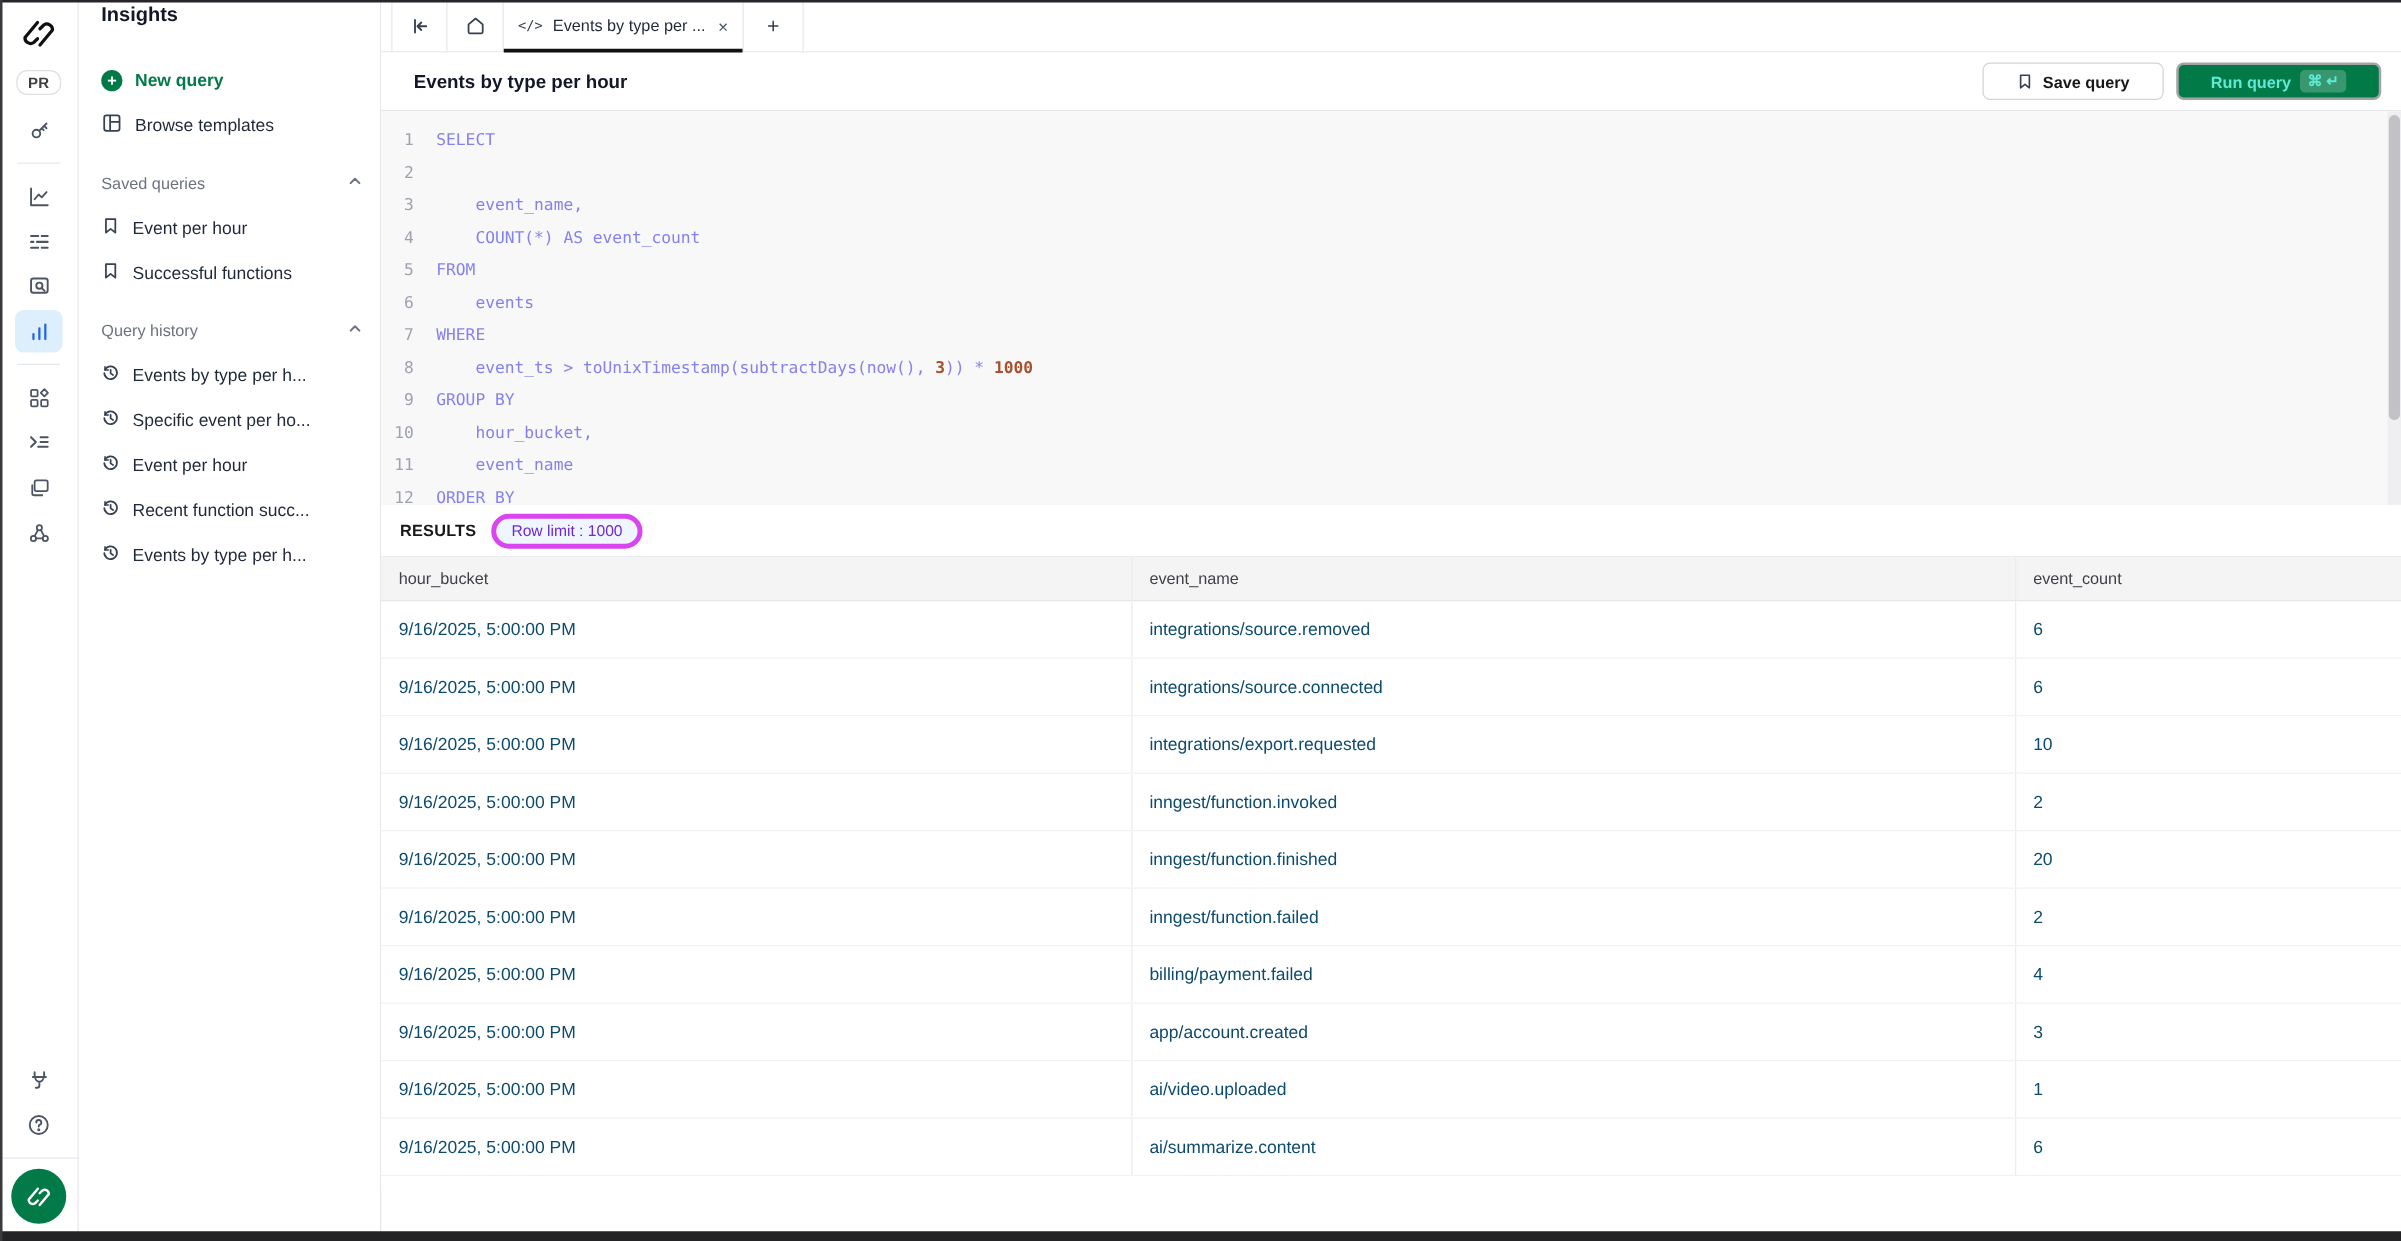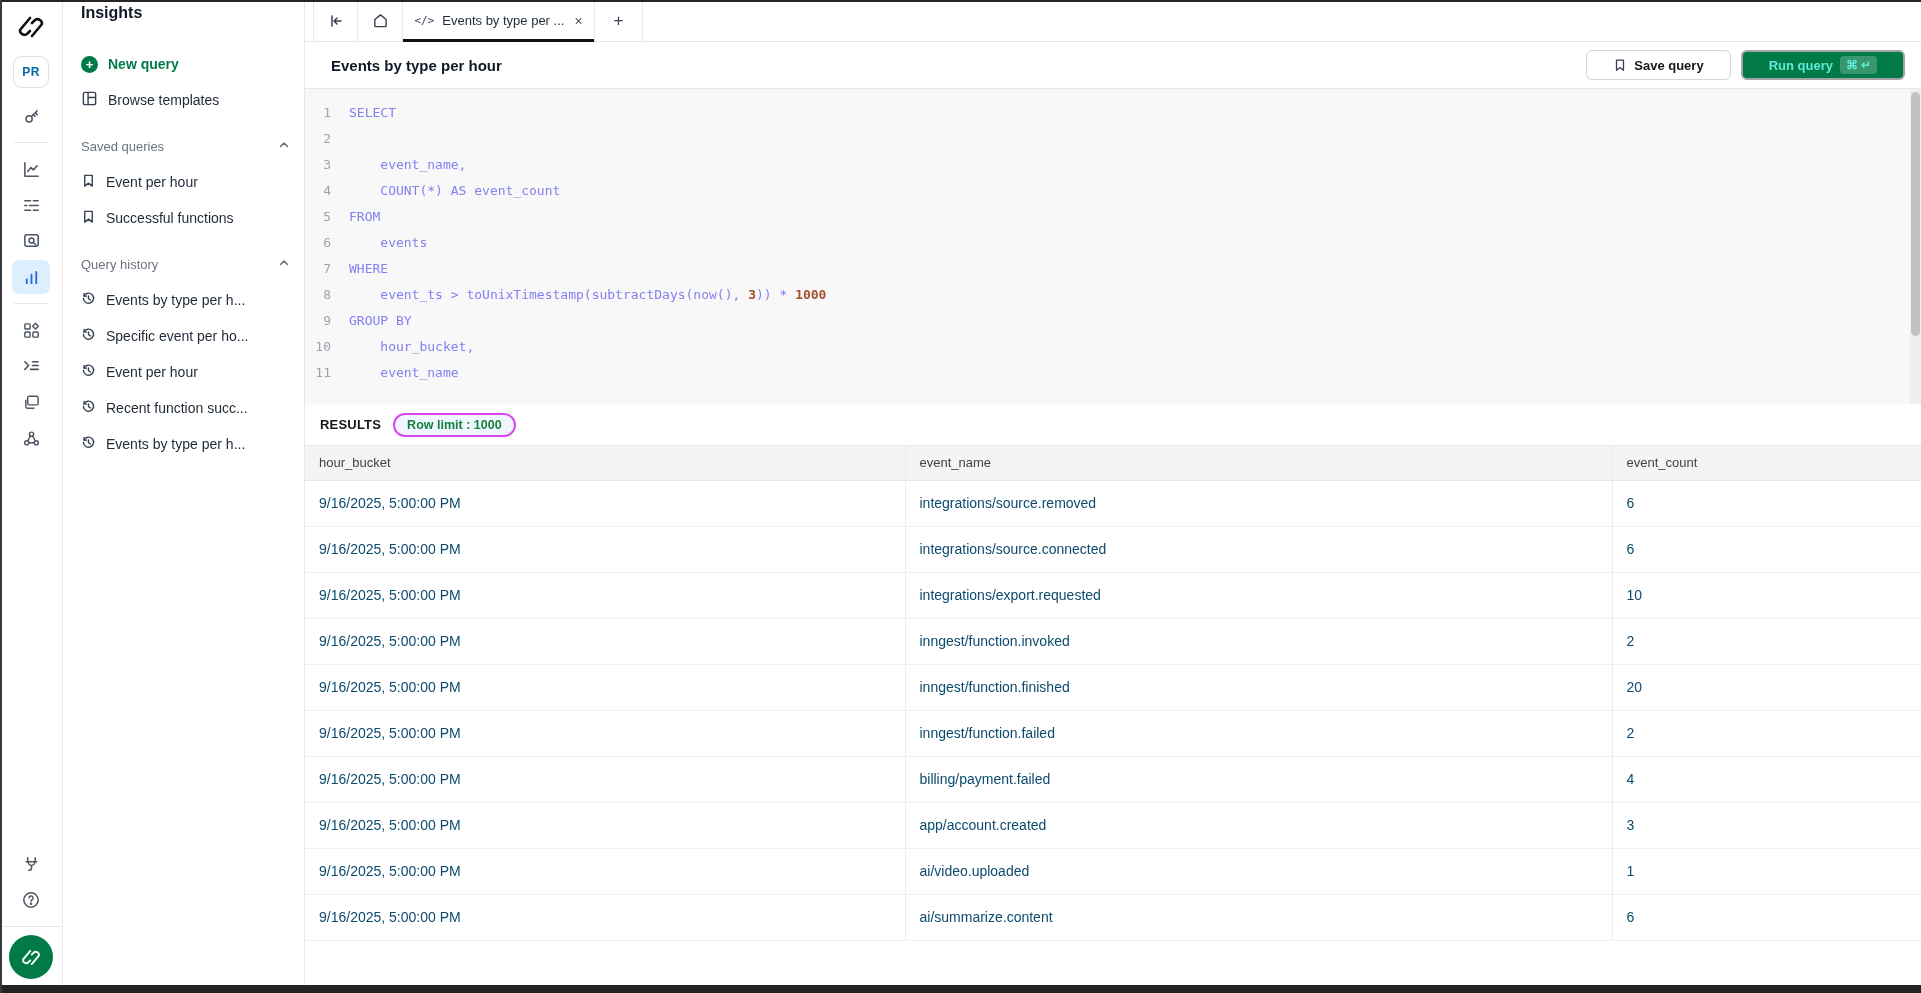--- a/index.html
+++ b/index.html
@@ -11,23 +11,23 @@
   }
   .top-edge { position:absolute; top:0; left:0; width:100%; height:2px; background:#26262a; z-index:60; }
   .left-edge { position:absolute; top:0; left:0; width:2px; height:100%; background:#3a3a3e; z-index:60; }
   .bottom-edge { position:absolute; bottom:0; left:0; width:100%; height:8px; background:#232326; z-index:50; }
 
   
   .rail { width:63px; min-width:63px; height:100%; border-right:1px solid #e5e7eb;
           display:flex; flex-direction:column; align-items:center; padding-top:14px; position:relative; }
   .rail svg { display:block; }
   .rail-logo { margin-bottom:16px; }
-  .rail-avatar { width:36px; height:32px; border:1px solid #e0e0e3; border-radius:9px;
+  .rail-avatar { width:36px; height:20px; border:1px solid #e0e0e3; border-radius:9px;
                  display:flex; align-items:center; justify-content:center;
-                 font-size:12px; font-weight:700; color:#0369a1; letter-spacing:.3px; margin-bottom:10px; }
+                 font-size:12px; font-weight:700; color:#404040; letter-spacing:.3px; margin-bottom:10px; }
   .rail-btn { width:38px; height:34px; display:flex; align-items:center; justify-content:center;
               border-radius:7px; color:#4b5563; margin:1px 0; cursor:pointer; }
   .rail-btn.active { background:#ddeefc; color:#2563eb; }
   .rail-divider { width:34px; height:1px; background:#e5e7eb; margin:8px 0; }
   .rail-spacer { flex:1; }
   .rail-bottom-divider { width:63px; height:1px; background:#e5e7eb; margin-top:8px; }
   .rail-user { width:44px; height:44px; border-radius:50%; background:#027a48; margin:8px 0 14px 0;
                display:flex; align-items:center; justify-content:center; }
 
   
@@ -72,22 +72,22 @@
   .line-num { width:44px; text-align:right; padding-right:18px; color:#9ca3af; flex:none; }
   .seg-k { color:#8481f0; }
   .seg-n { color:#a5502e; font-weight:600; }
   .editor-scroll-track { position:absolute; right:0; top:0; width:11px; height:100%; background:#efeff1; }
   .editor-scroll-thumb { position:absolute; right:1px; top:3px; width:9px; height:244px; background:#c2c2c6; border-radius:5px; }
 
   
   .results-bar { height:42px; display:flex; align-items:center; gap:12px; padding-left:15px;
                  border-bottom:1px solid #e5e7eb; background:#fff; }
   .results-label { font-size:13px; font-weight:600; color:#18181b; letter-spacing:.2px; }
-  .row-limit-pill { font-size:12.5px; color:#15803d; border:2px solid #d946ef; background:#eff6ff;
-                    border-radius:999px; padding:3px 12px; cursor:pointer;font-weight:bold; }
+  .row-limit-pill { font-size:12.5px; color:#6d28d9; border:4px solid #d946ef; background:#eff6ff;
+                    border-radius:999px; padding:3px 12px; cursor:pointer; }
 
   table.results { width:100%; border-collapse:collapse; table-layout:fixed; }
   .results th { height:34px; background:#f4f4f5; font-size:13px; font-weight:400; color:#3f3f46;
                 text-align:left; padding:0 14px; border-bottom:1px solid #e7e7ea; }
   .results td { height:46px; font-size:14px; color:#0c4a6e; padding:0 14px; border-bottom:1px solid #f1f1f3; background:#fff; }
   .results th + th, .results td + td { border-left:1px solid #ececf0; }
   .col-time { width:600px; } .col-name { width:707px; } .col-count { width:auto; }
   .partial-row { height:12px; background:#fff; overflow:hidden; }
   .table-footer { height:33px; border-top:1px solid #e5e7eb; display:flex; align-items:center;
                   padding-left:15px; font-size:13.5px; color:#52525b; background:#fff; }
@@ -391,20 +391,24 @@
         <div class="code-line">
           <span class="line-num">10</span>
           <span><span class="seg-k">    hour_bucket,</span></span>
         </div>
 
         <div class="code-line">
           <span class="line-num">11</span>
           <span><span class="seg-k">    event_name</span></span>
         </div>
 
+        <div class="code-line">
+          <span class="line-num">12</span>
+          <span><span class="seg-k">ORDER BY</span></span>
+        </div>
       </div>
     <div class="editor-scroll-track">
       <div class="editor-scroll-thumb"></div>
     </div>
   </div>
 
   <div class="results-bar">
     <span class="results-label">RESULTS</span>
     <span class="row-limit-pill">Row limit : 1000</span>
   </div>

